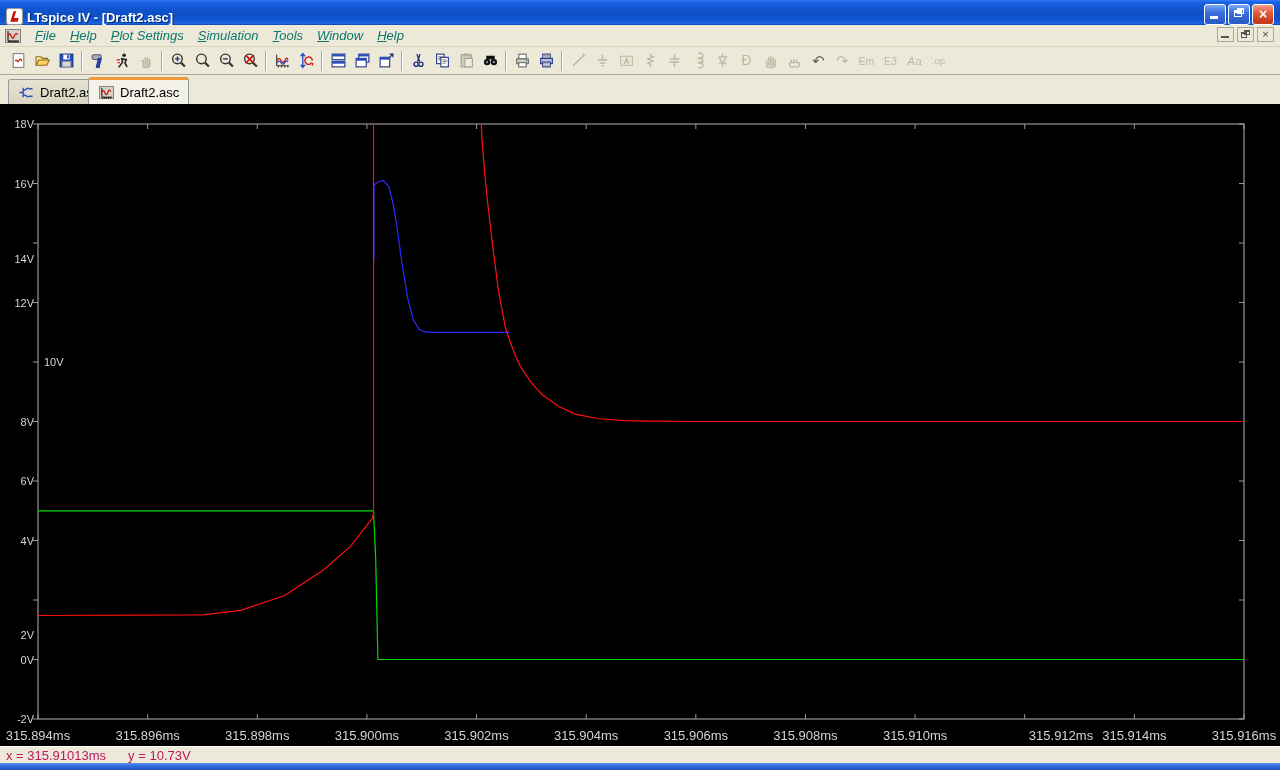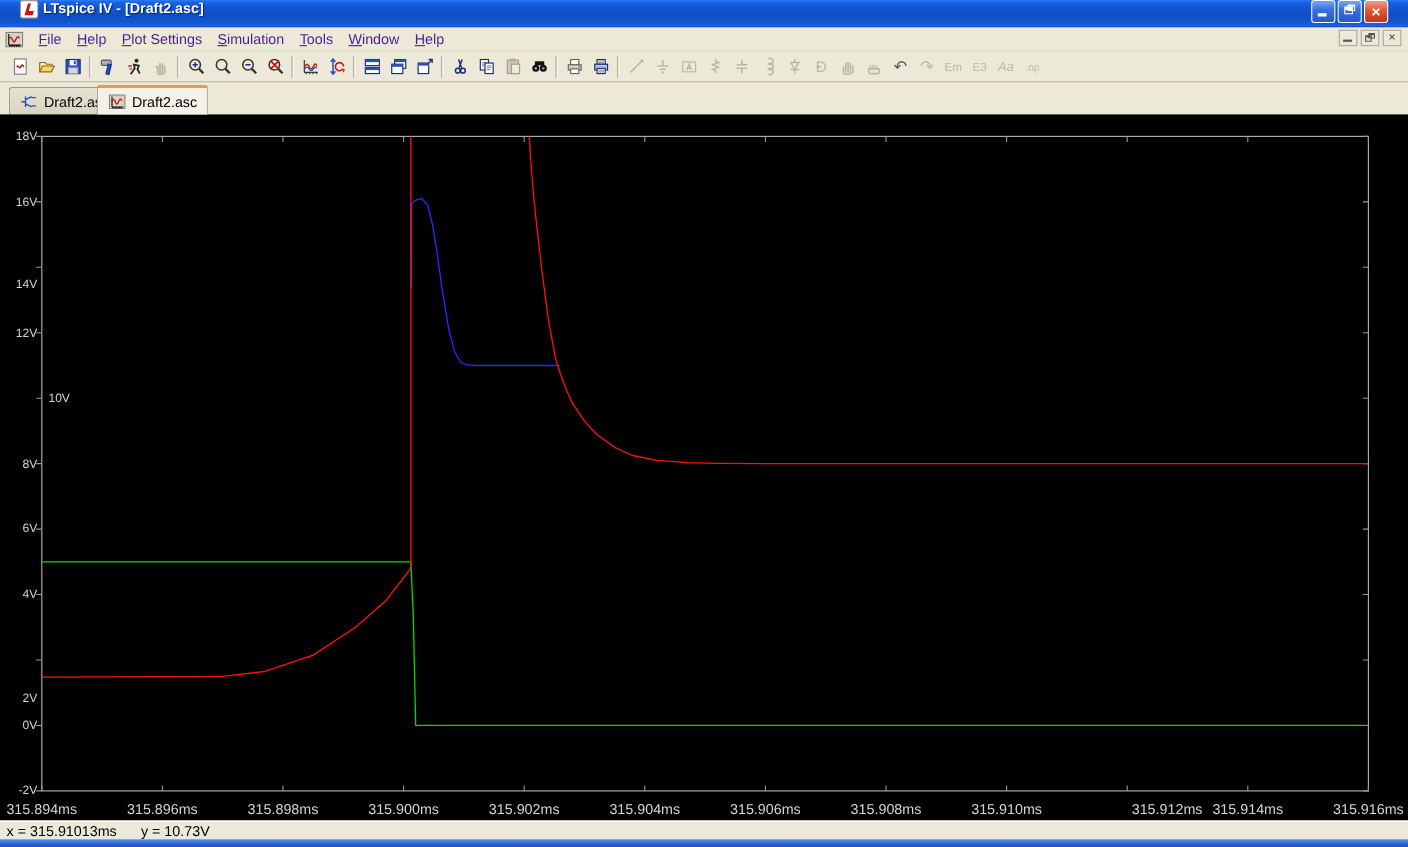--- a/index.html
+++ b/index.html
@@ -3,38 +3,38 @@
 <meta charset="utf-8">
 <style>
   * { margin:0; padding:0; box-sizing:border-box; }
   html,body { width:1280px; height:770px; overflow:hidden; background:#000;
     font-family:"Liberation Sans", sans-serif; }
   .win { position:absolute; inset:0; width:1280px; height:770px; background:#ece9d8; }
 
   
   .titlebar { position:absolute; left:0; top:0; width:1280px; height:25px;
     background:linear-gradient(180deg,#2f7df6 0%,#1b63e6 8%,#1257d2 28%,#0e4fc6 55%,#1156d0 80%,#1b63e0 94%,#0c43ad 100%);
-    display:flex; align-items:flex-start; padding:0 16px; }
+    display:flex; align-items:flex-end; padding:0 4px; }
   .titlebar .appicon { width:17px; height:17px; margin:0 4px 0 2px; }
   .titlebar .title { color:#fff; font-weight:bold; font-size:13px; text-shadow:1px 1px 1px #00256e; flex:1;
     white-space:nowrap; }
   .winbtns { display:flex; gap:2px; margin-right:2px; }
   .wbtn { width:22px; height:21px; border-radius:3px; border:1px solid #fff;
     background:linear-gradient(180deg,#7da7f2 0%,#3b70dd 40%,#2a5cc8 90%); position:relative; cursor:default; }
   .wbtn.close { background:linear-gradient(180deg,#f0a08a 0%,#e25c3a 40%,#c43a1c 90%); }
   .wbtn .bar { position:absolute; left:5px; bottom:5px; width:8px; height:3px; background:#fff; }
   .wbtn .rst { position:absolute; left:5px; top:5px; width:8px; height:7px; border:1px solid #fff; border-top-width:3px; background:transparent; }
   .wbtn .rst2 { position:absolute; left:8px; top:3px; width:7px; height:6px; border:1px solid #fff; border-top-width:2px; }
   .wbtn .x { position:absolute; inset:0; color:#fff; font-weight:bold; font-size:14px; line-height:19px; text-align:center; }
 
   
   .menubar { position:absolute; left:0; top:25px; width:1280px; height:22px; background:#ece9d8;
     display:flex; align-items:center; border-bottom:1px solid #d8d4c0; }
   .menuicon { width:18px; height:16px; margin:0 6px 0 4px; }
-  .menu-item { display:inline-block; font-size:13px; color:#4c1d95; padding:2px 7px; cursor:default; }
+  .menu-item { display:inline-block; font-size:13px; color:#0f766e; padding:2px 7px; cursor:default;font-style:italic; }
   .menu-item::first-letter { text-decoration:underline; }
   .mdibtns { position:absolute; right:6px; top:2px; display:flex; gap:3px; }
   .mdibtn { width:17px; height:15px; border:1px solid #aca899; background:#ece9d8; position:relative;
     color:#404040; font-size:11px; text-align:center; line-height:13px; }
   .mdibtn .bar { position:absolute; left:3px; bottom:3px; width:8px; height:2px; background:#555; }
   .mdibtn .rst { position:absolute; left:3px; top:4px; width:6px; height:6px; border:1px solid #555; border-top-width:2px; }
   .mdibtn .rst2 { position:absolute; left:6px; top:2px; width:6px; height:5px; border:1px solid #555; border-top-width:2px; }
 
   
   .toolbar { position:absolute; left:0; top:47px; width:1280px; height:28px; background:#ece9d8;
@@ -55,21 +55,21 @@
   .legend { position:absolute; left:0; top:3px; width:1280px; height:17px; }
   .legend span { position:absolute; transform:translateX(-50%); font-size:13px; font-weight:bold; white-space:nowrap; }
   .ylabels div { position:absolute; width:34px; text-align:right; font-size:11px; color:#d4d4d4;
     transform:translateY(-50%); }
   .xlabels div { position:absolute; width:80px; text-align:center; font-size:13px; color:#d4d4d4;
     transform:translateX(-50%); top:624px; }
   svg.plot { position:absolute; left:0; top:0; width:1280px; height:642px; }
 
   
   .statusbar { position:absolute; left:0; top:746px; width:1280px; height:17px; background:#ece9d8;
-    border-top:1px solid #fff; font-size:13px; color:#000000; display:flex; align-items:center; padding-left:6px; }
+    border-top:1px solid #fff; font-size:13px; color:#be185d; display:flex; align-items:center; padding-left:6px; }
   .statusbar span { margin-right:22px; white-space:nowrap; }
   .bottomedge { position:absolute; left:0; top:763px; width:1280px; height:7px;
     background:linear-gradient(180deg,#5a8ef0,#2a62d8 60%,#1b4fc0); }
 </style>
 </head>
 <body>
 
 <div class="win">
 
   <div class="titlebar">

